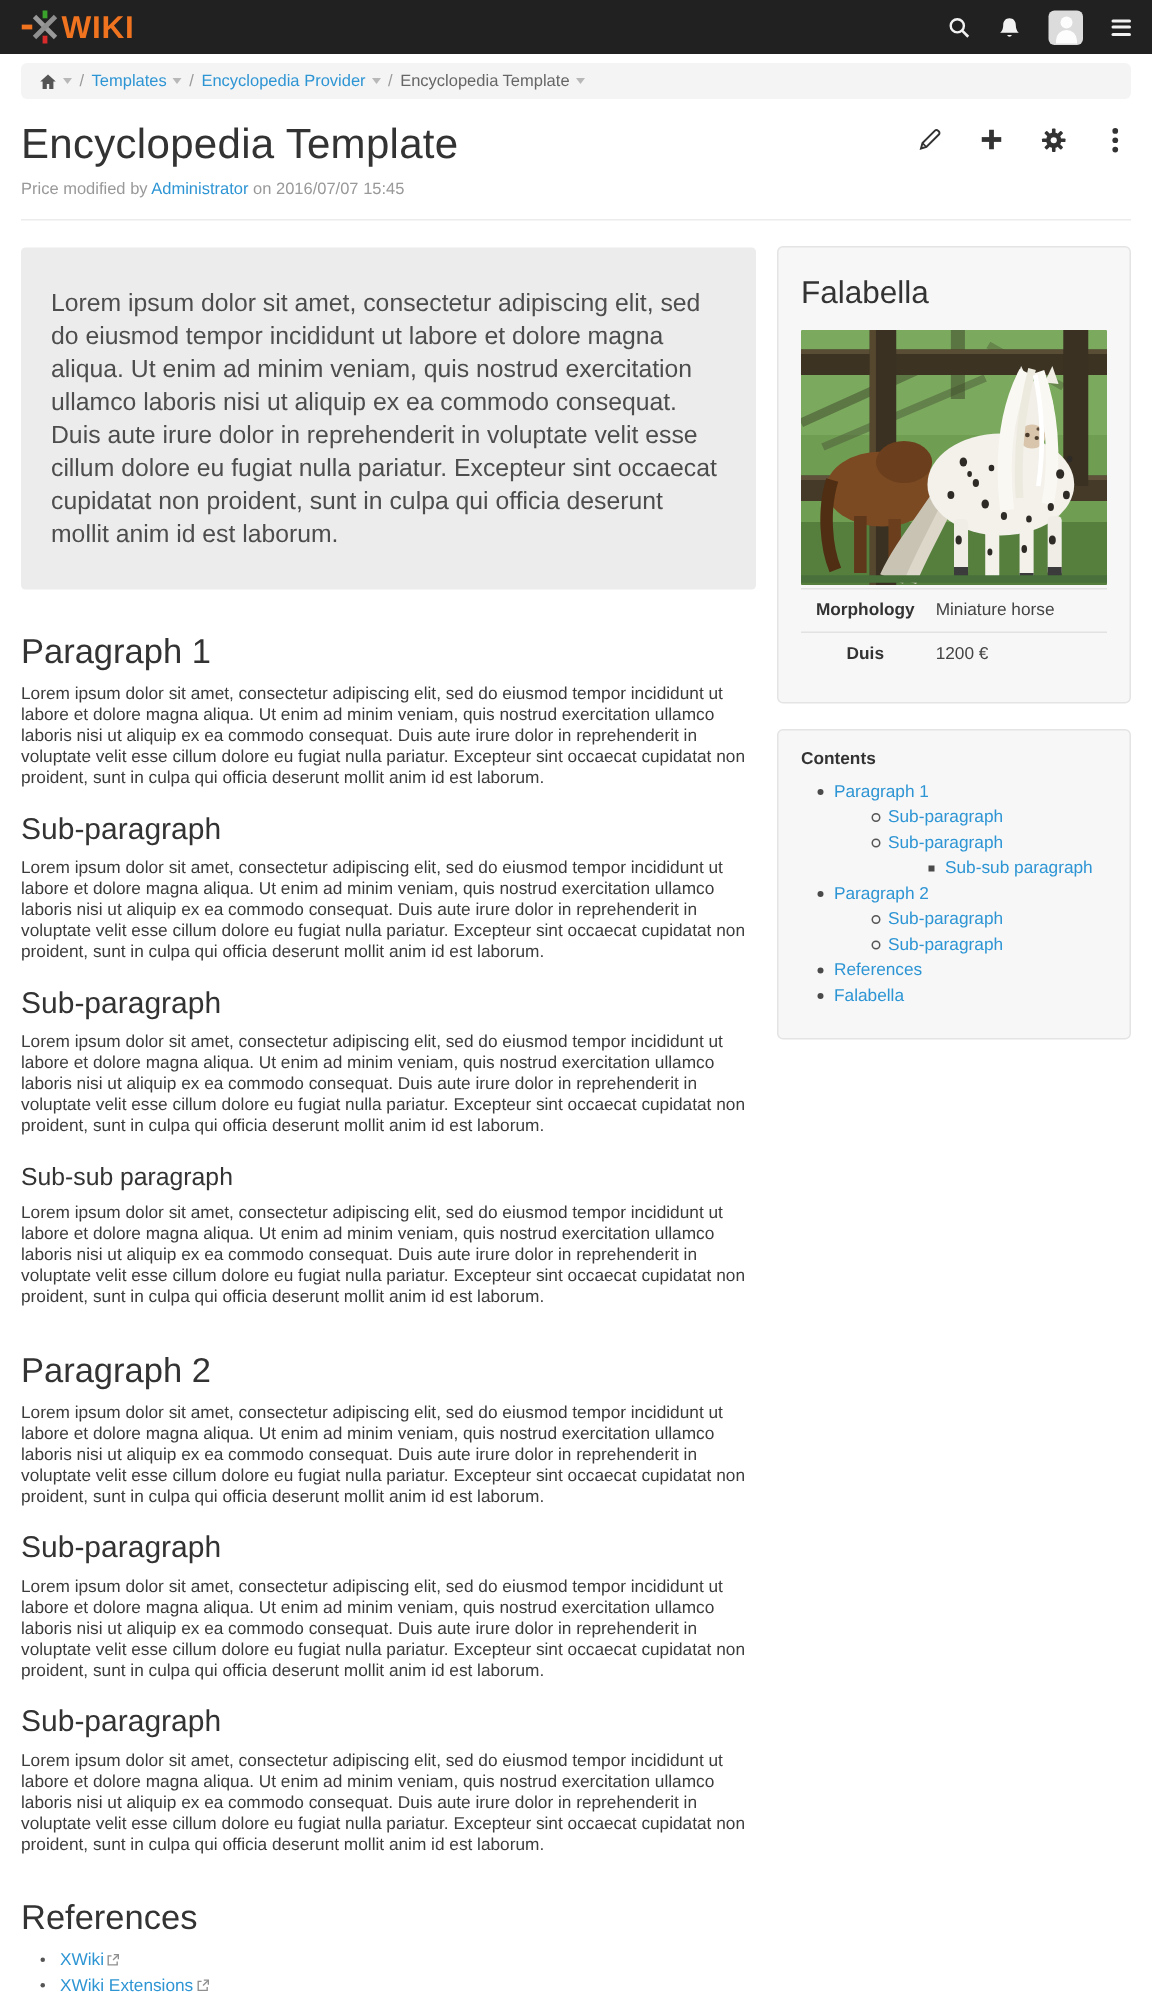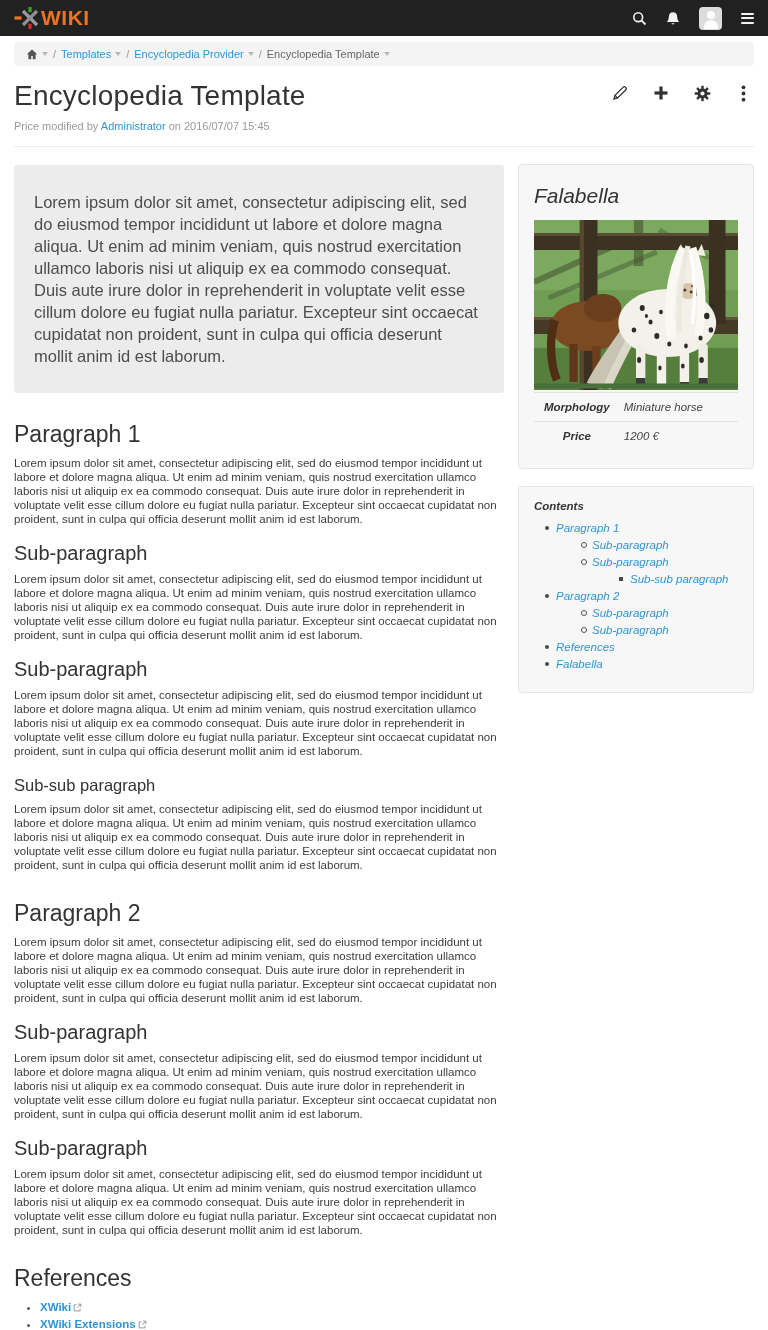--- a/index.html
+++ b/index.html
@@ -38,27 +38,27 @@
 
   
   .intro-box { margin-top:18px; background:#ececec; border-radius:3px; padding:26px 20px; font-size:16.5px; line-height:22px; color:#4d4d4d; }
 
   
   .content-col h2 { font-size:23px; font-weight:400; color:#333; margin:28px 0 8px; }
   .content-col h3 { font-size:20px; font-weight:400; color:#333; margin:16px 0 7px; }
   .content-col h4 { font-size:16.5px; font-weight:400; color:#333; margin:18px 0 7px; }
   .content-col p.body { font-size:11.5px; line-height:14px; color:#3c3c3c; margin:0 0 6px; }
   .ref-list { margin:6px 0 0 26px; font-size:11.5px; line-height:15px; }
-  .ref-list li { margin:1px 0; color:#555;font-weight:bold; }
+  .ref-list li { margin:1px 0; color:#555; }
   .ref-list a { color:#2e95d4; text-decoration:none; }
 
   .ext-icon { display:inline-block; vertical-align:-1px; margin-left:2px; color:#8f8f8f; }
 
   
-  .panel { background:#f7f7f7; border:1px solid #e4e4e4; border-radius:4px; padding:13px 15px 18px; margin-top:17px;font-style:italic; }
+  .panel { background:#f7f7f7; border:1px solid #e4e4e4; border-radius:4px; padding:13px 15px 18px; margin-top:17px; }
   .infobox-title { font-size:21px; font-weight:400; color:#333; margin:6px 0 12px; }
   .horse-figure { width:100%; height:170px; display:block; border-radius:1px; cursor:pointer; }
   .info-table { width:100%; border-collapse:collapse; margin-top:2px; font-size:11.5px; }
   .info-table tr { border-top:1px solid #e2e2e2; }
   .info-table th { text-align:center; font-weight:700; color:#333; padding:8px 4px 8px 0; width:44%; }
   .info-table td { color:#444; padding:8px 0; }
   .info-table a { color:#2e95d4; text-decoration:none; }
 
   .contents-title { font-size:11.5px; font-weight:700; color:#333; margin-bottom:9px; }
   .toc-item { position:relative; font-size:11.5px; line-height:14px; margin:3px 0; }
@@ -296,21 +296,21 @@
         <path d="M0 166 L196 166" stroke="#49703a" stroke-width="5"></path>
       </svg>
 
       <table class="info-table">
         <tbody>
             <tr>
           <th>Morphology</th>
           <td>Miniature horse</td>
         </tr>
         <tr>
-          <th>Price</th>
+          <th>Duis</th>
           <td>1200 €</td>
         </tr>
       </tbody>
         </table>
     </div>
 
     <div class="panel">
       <div class="contents-title">Contents</div>
       <div class="toc-item lvl1"><a>Paragraph 1</a></div>
       <div class="toc-item lvl2"><a>Sub-paragraph</a></div>

